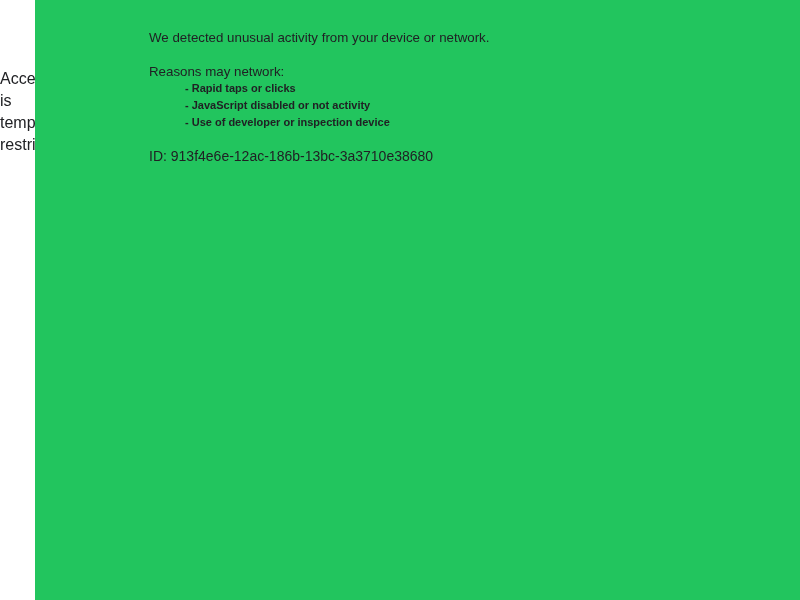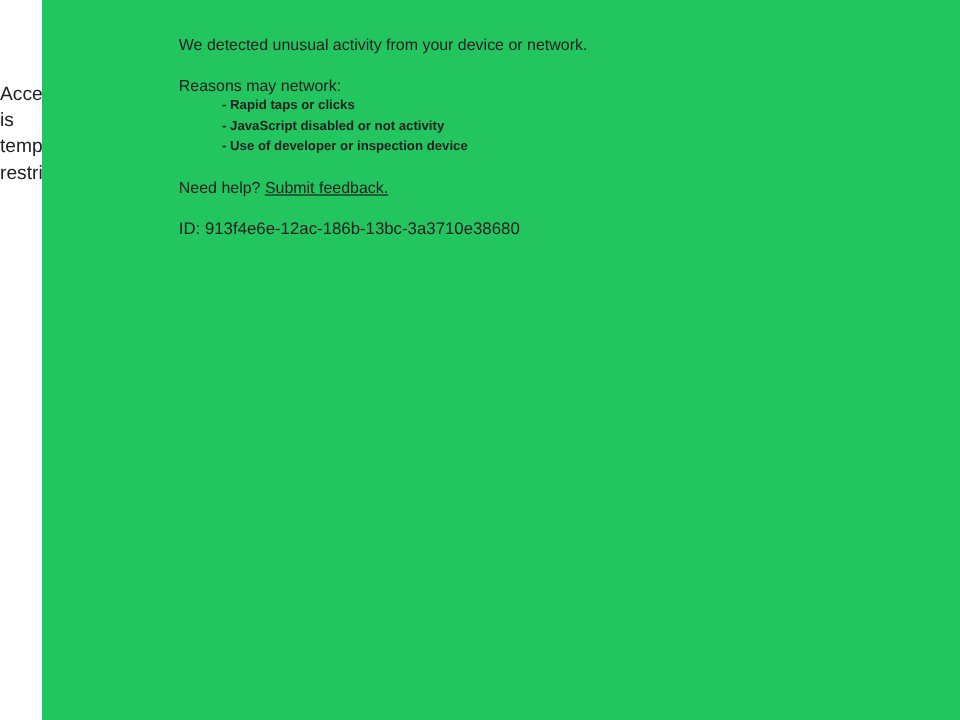--- a/index.html
+++ b/index.html
@@ -104,21 +104,19 @@
       <p class="para">We detected unusual activity from your device or network.</p>
 
       <p class="para reasons-intro">Reasons may network:</p>
 
       <ul class="reasons-list">
         <li>- Rapid taps or clicks</li>
         <li>- JavaScript disabled or not activity</li>
         <li>- Use of developer or inspection device</li>
       </ul>
 
-      <p class="help-line"><span>Need help?</span>
-        <a class="help-link" href="#">Submit feedback.</a></p>
 
       <p class="id-line">ID: 913f4e6e-12ac-186b-13bc-3a3710e38680</p>
 
     </div>
   </div>
 
 </div>
 
 </body></html>

